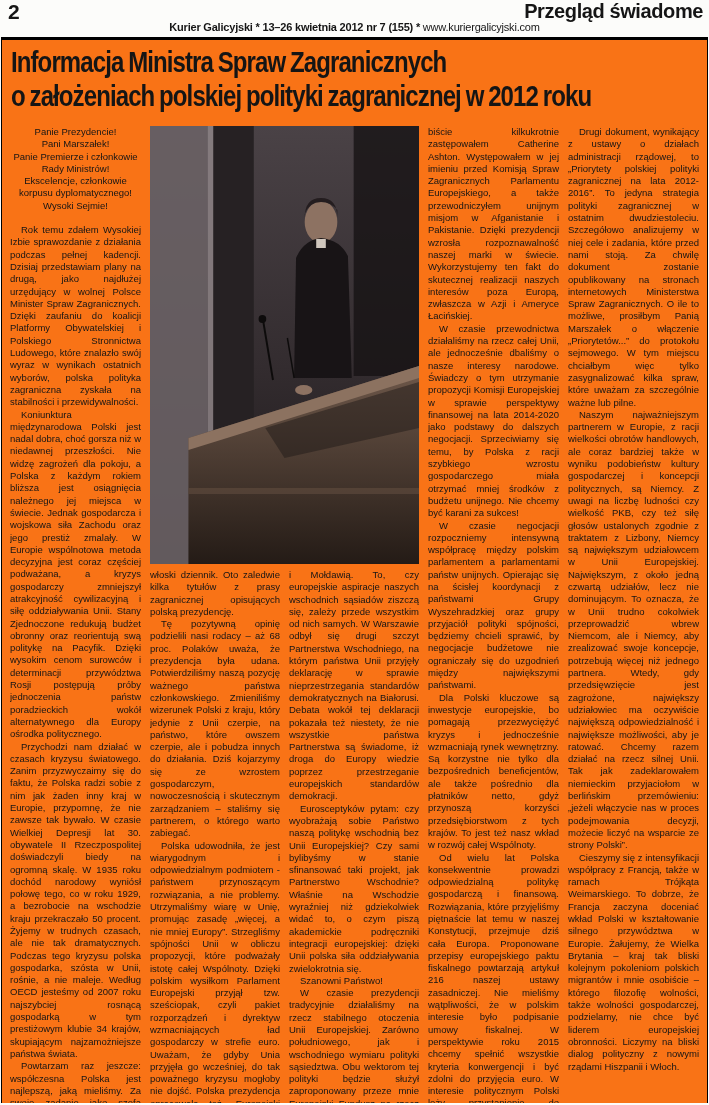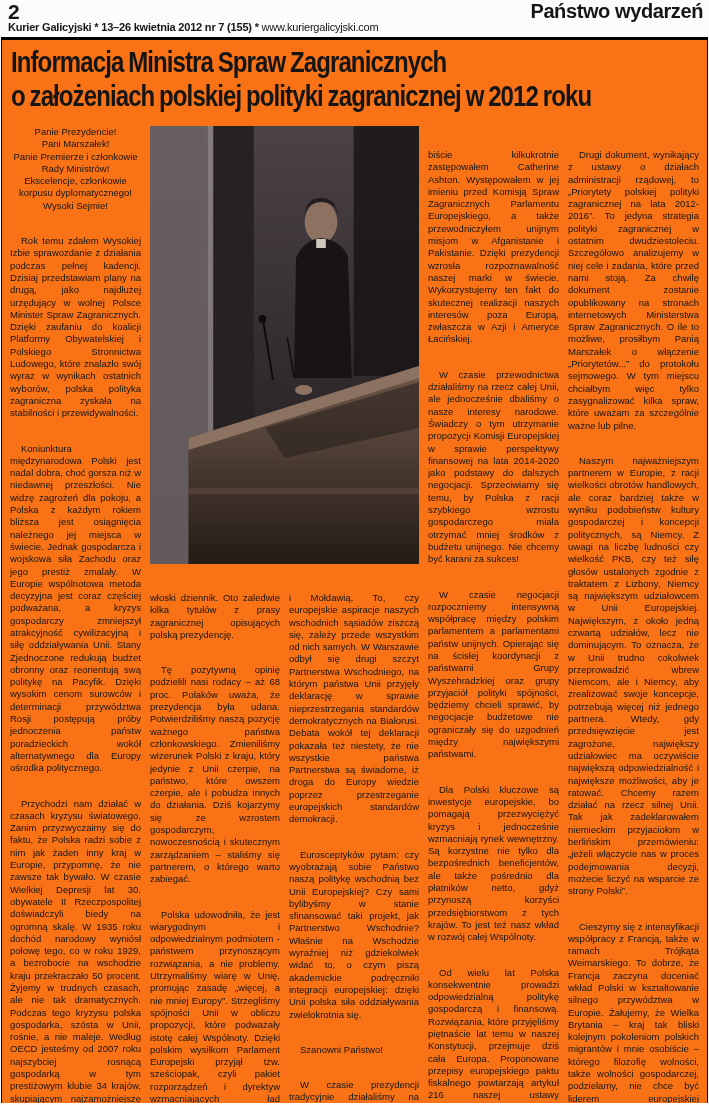--- a/index.html
+++ b/index.html
@@ -5,54 +5,54 @@
   html,body{margin:0;padding:0;background:#888;}
   .page{
     width:709px;height:1105px;margin:0 auto;background:#fcfcfa;color:#151515;
     font-family:"Liberation Sans","DejaVu Sans",sans-serif;
     overflow:hidden;position:relative;box-sizing:border-box;
   }
   
   .topbar{display:flex;justify-content:space-between;align-items:flex-start;padding:1px 6px 0 8px;height:20px;}
   .pageno{font-size:21px;font-weight:bold;line-height:1;}
   .section{font-size:20px;font-weight:bold;line-height:1;letter-spacing:-0.4px;}
-  .masthead{padding:0 8px 2px;font-size:11px;font-weight:bold;height:14px;letter-spacing:-0.2px;}
+  .masthead{padding:0 8px 2px;font-size:11px;font-weight:bold;height:14px;letter-spacing:-0.2px;text-align:center;}
   .masthead .url{font-weight:normal;}
   
   .frame{
     margin:0 1px;border-top:3px solid #000;border-left:1px solid #000;border-right:1px solid #000;
     height:1066px;box-sizing:border-box;overflow:hidden;background:#f97316;
   }
   .headline-box{height:78px;padding:5px 9px 0;overflow:hidden;}
   .headline{
     margin:0;font-size:24px;font-weight:bold;line-height:1.18;letter-spacing:-0.9px;word-spacing:-1px;
     transform:scaleY(1.22);transform-origin:0 0;white-space:nowrap;
   }
   
   .cols{display:flex;gap:9px;padding:3px 8px 0;height:982px;overflow:hidden;}
   .col{flex:0 0 131px;min-width:0;overflow:hidden;}
   .mid{flex:1 1 auto;min-width:0;display:flex;flex-direction:column;overflow:hidden;}
   .photo-wrap{width:100%;height:438px;background:#221d1f;}
   .photo-wrap svg{display:block;width:100%;height:100%;}
   .midcols{display:flex;gap:9px;margin-top:5px;flex:1;overflow:hidden;}
   .midcol{flex:1;min-width:0;overflow:hidden;}
   p{margin:0;font-size:9.5px;line-height:12.3px;text-align:justify;hyphens:none;}
-  .para{text-indent:11px;margin-top:23px;}
+  .para{text-indent:11px;}
   .noindent{text-indent:0;}
   .salut{text-indent:0;text-align:center;}
   .salut-block{margin-bottom:12px;}
 </style>
 </head>
 <body>
 
 <div class="page">
 
   <div class="topbar">
     <span class="pageno">2</span>
-    <span class="section">Państwo wydarzeń</span>
+    <span class="section">Przegląd świadome</span>
   </div>
 
   <div class="masthead">
     <span>Kurier Galicyjski</span>
     <span>* 13–26 kwietnia 2012 nr 7 (155) *</span>
     <span class="url">www.kuriergalicyjski.com</span>
   </div>
 
   <div class="frame">
 

